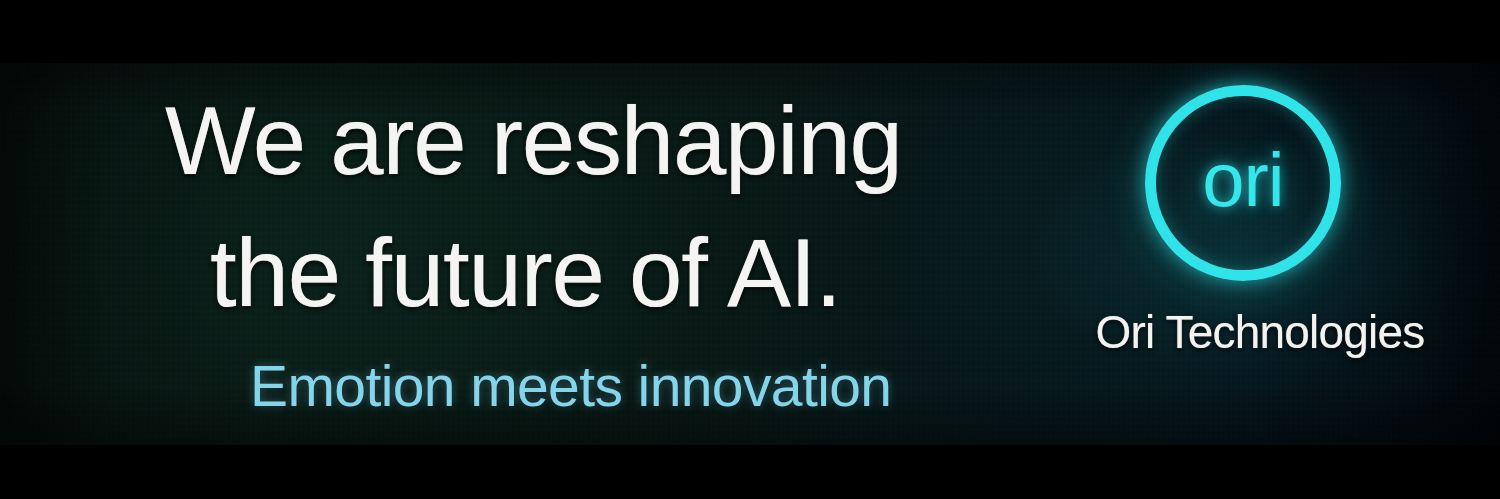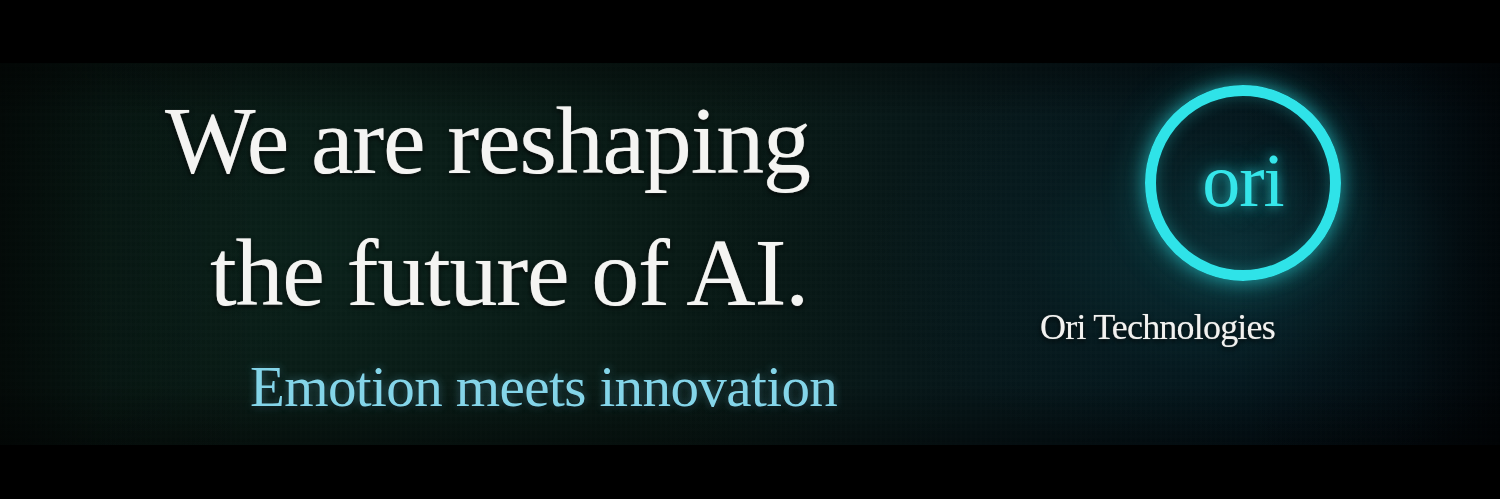--- a/index.html
+++ b/index.html
@@ -8,21 +8,21 @@
     padding: 0;
     background: #000000;
   }
 
   #banner {
     position: relative;
     width: 1500px;
     height: 499px;
     overflow: hidden;
     background: #0c4a6e;
-    font-family: Liberation Serif, serif;
+    font-family: Liberation Sans, sans-serif;
     -webkit-font-smoothing: antialiased;
   }
 
   
   .bg-field {
     position: absolute;
     left: 0;
     top: 63px;
     width: 1500px;
     height: 382px;
@@ -193,22 +193,23 @@
     text-shadow:
       0 0 12px rgba(47, 227, 232, 0.70),
       0 0 30px rgba(47, 227, 232, 0.35);
   }
 
   .logo-wordmark {
     position: absolute;
     left: 0;
     top: 246px;
     width: 440px;
+    text-align: center;
     color: #f2f2f0;
-    font-size: 36px;
+    font-size: 46px;
     font-weight: 400;
     letter-spacing: -0.8px;
     line-height: 1;
     white-space: nowrap;
     text-shadow:
       0 0 1px rgba(255,255,255,0.5),
       0 2px 5px rgba(0,0,0,0.85);
   }
 </style>
 </head>

